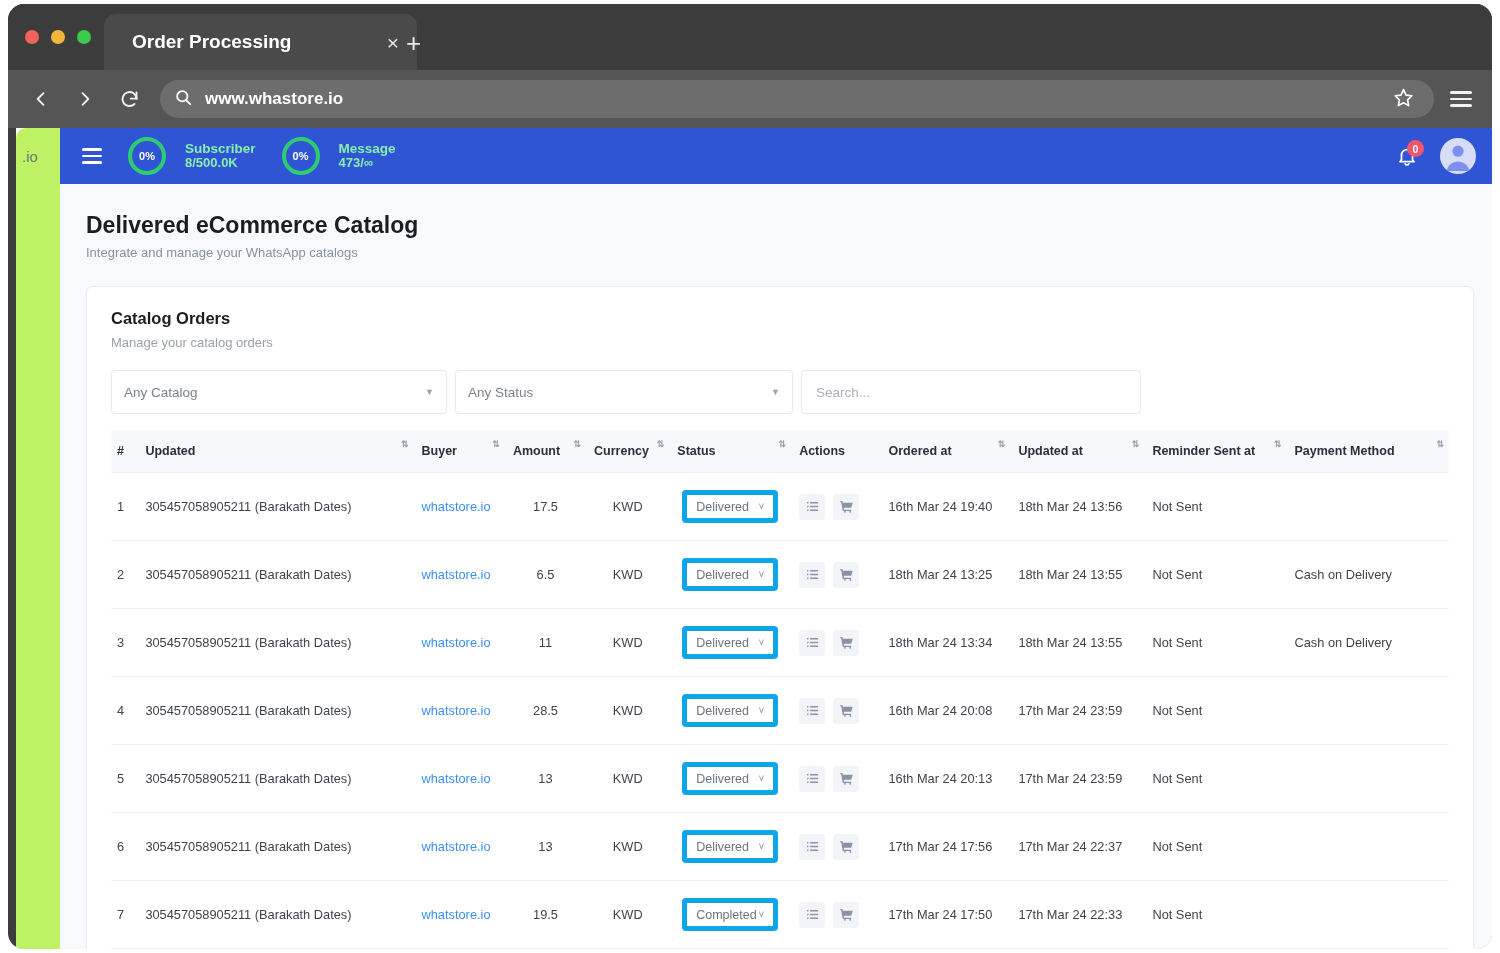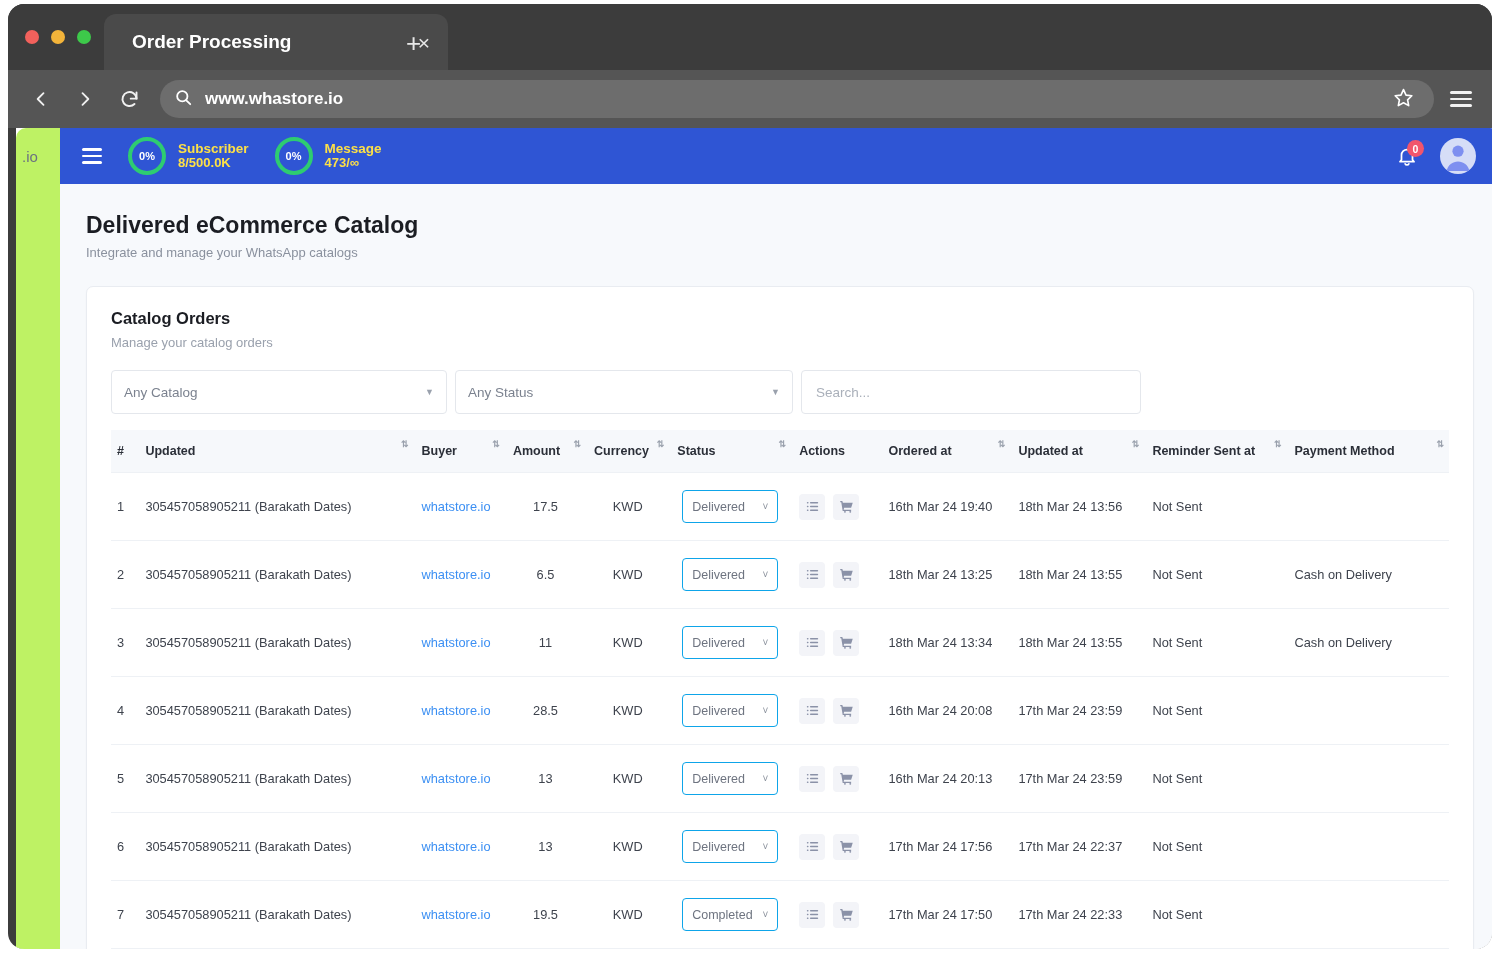--- a/index.html
+++ b/index.html
@@ -36,21 +36,21 @@
     display: flex; gap: 12px; align-items: center;
   }
   .dot { width: 14px; height: 14px; border-radius: 50%; }
   .dot.red { background: #f2615c; }
   .dot.yellow { background: #f3b43a; }
   .dot.green { background: #3dc94a; }
 
   .tab {
     position: absolute;
     left: 96px; top: 10px;
-    width: 344px; height: 56px;
+    width: 313px; height: 56px;
     background: #4a4a4a;
     border-radius: 12px 12px 0 0;
     display: flex; align-items: center;
   }
   .tab-title {
     color: #ffffff;
     font-size: 19px;
     font-weight: bold;
     margin-left: 28px;
     white-space: nowrap;
@@ -163,21 +163,21 @@
   .ring {
     width: 38px; height: 38px;
     border-radius: 50%;
     border: 4px solid #2ecc71;
     background: #2f55d4;
     display: flex; align-items: center; justify-content: center;
     color: #ffffff;
     font-size: 11px;
     font-weight: bold;
   }
-  .stat-text { margin-left: 12px; color: #fde047; line-height: 1.15; }
+  .stat-text { margin-left: 19px; color: #86efac; line-height: 1.15; }
   .stat-label { font-size: 13.5px; font-weight: bold; }
   .stat-value { font-size: 13px; font-weight: bold; }
 
   .topbar-right {
     margin-left: auto;
     display: flex; align-items: center;
     margin-right: 24px;
     gap: 22px;
   }
   .bell-wrap { position: relative; cursor: pointer; display: flex; }
@@ -316,21 +316,21 @@
   .col-reminder { width: 140px; }
   .col-payment { width: 160px; }
 
   th.col-amount, th.col-currency, th.col-status { text-align: center; }
 
   .buyer-link { color: #3b8ff3; text-decoration: none; cursor: pointer; }
 
   .status-sel {
     display: inline-flex; align-items: center; justify-content: space-between;
     width: 96px; height: 33px;
-    border: 1px solid #0ea5e9;
+    border: 5px solid #0ea5e9;
     border-radius: 4px;
     background: #ffffff;
     padding: 0 9px;
     font-size: 12.5px;
     color: #6e7480;
     cursor: pointer;
   }
   .status-sel .chev { font-size: 10px; color: #8b929d; }
 
   .act-icons { display: flex; gap: 8px; align-items: center; }

